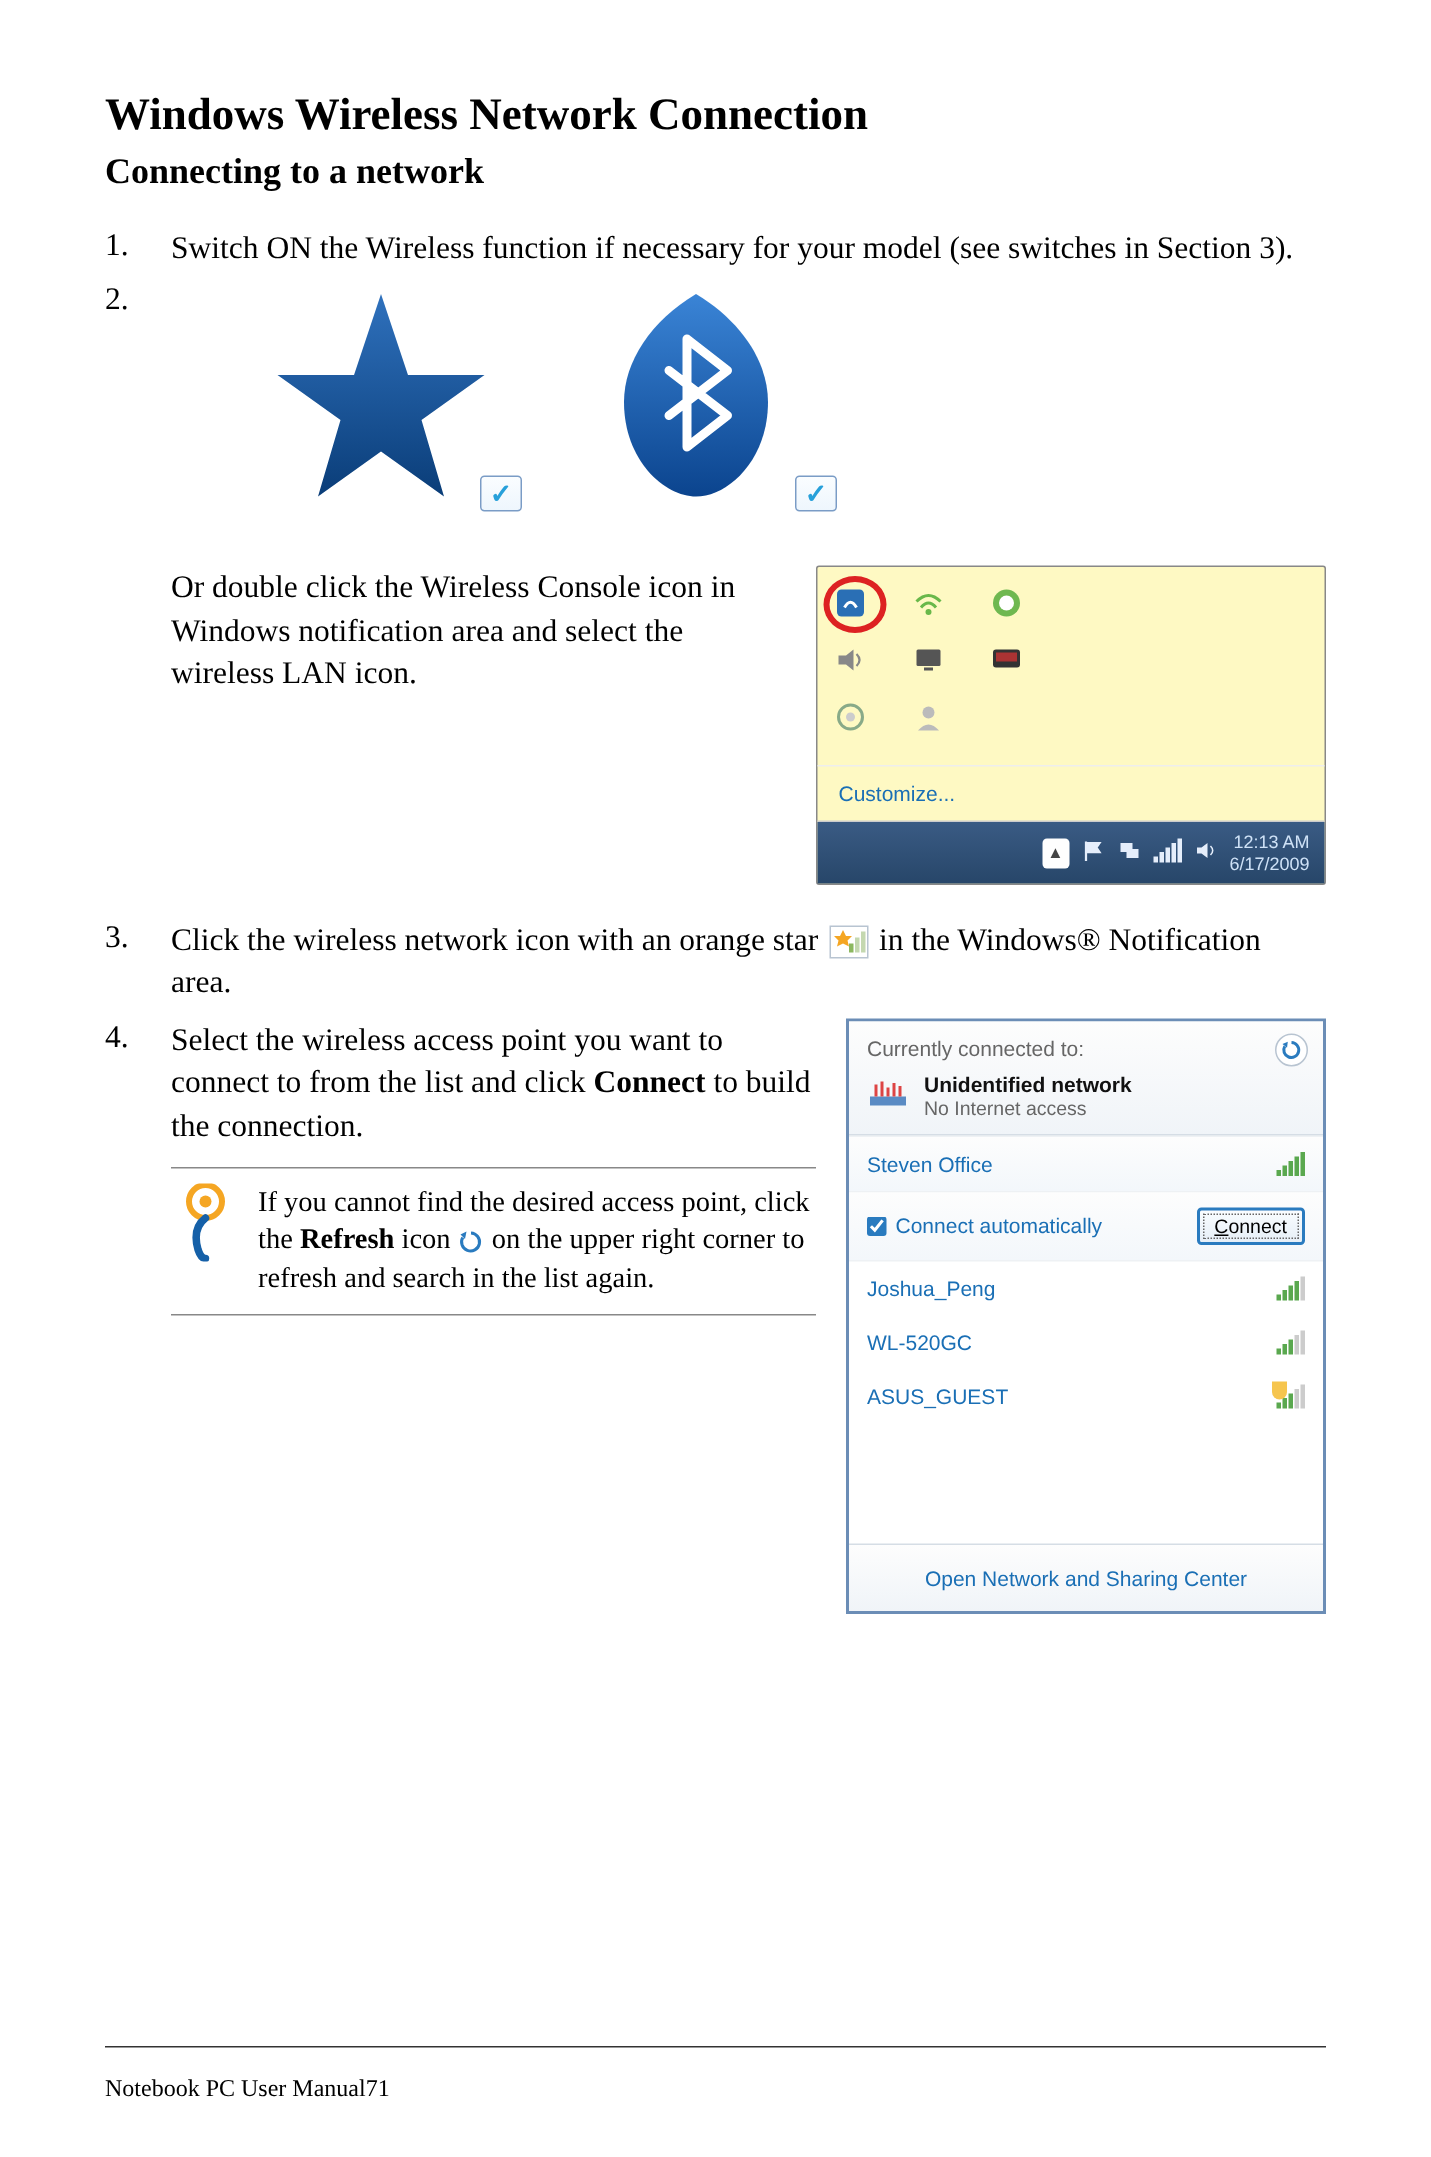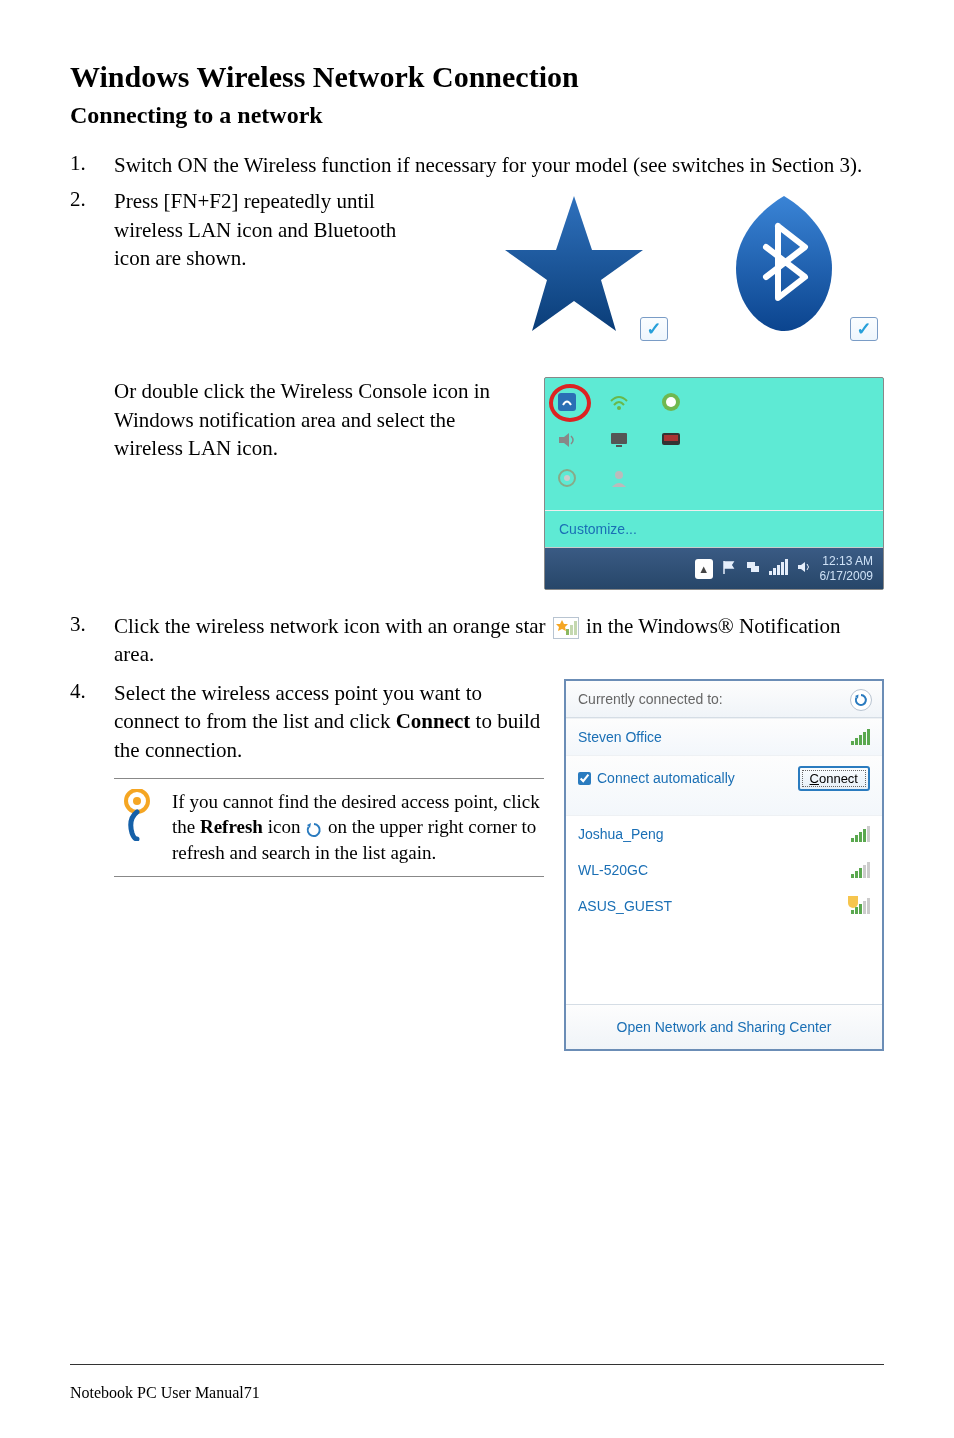--- a/index.html
+++ b/index.html
@@ -73,21 +73,21 @@
   }
   .row2 .left-col {
     flex: 1;
     font-size: 21px;
     line-height: 1.35;
     padding-left: 44px;
   }
   .tray-window {
     width: 340px;
     border: 1px solid #888;
-    background: #5eead4;
+    background: #fef9c3;
     border-radius: 2px;
     font-family: 'Segoe UI', Arial, sans-serif;
   }
   .tray-grid {
     padding: 12px 10px 6px 10px;
   }
   .tray-row {
     display: flex;
     gap: 28px;
     margin-bottom: 14px;
@@ -237,21 +237,21 @@
     justify-content: space-between;
     align-items: center;
     color: #1a6fb5;
   }
   .wp-item.selected {
     background: linear-gradient(#fdfdfd,#f3f7fb);
     border-top: 1px solid #eef1f4;
     border-bottom: 1px solid #eef1f4;
   }
   .wp-connect-row {
-    padding: 10px 12px 24px 12px;
+    padding: 10px 12px 10px 12px;
     display: flex;
     justify-content: space-between;
     align-items: center;
     color: #1a6fb5;
     background: linear-gradient(#fdfdfd,#f3f7fb);
     border-bottom: 1px solid #eef1f4;
   }
   .wp-connect-row input[type=checkbox] {
     accent-color: #2a7bbf;
   }
@@ -308,21 +308,20 @@
 <h1>Windows Wireless Network Connection</h1>
 <h2>Connecting to a network</h2>
 
 <div class="step-row">
   <div class="step-num">1.</div>
   <div class="step-text">Switch ON the Wireless function if necessary for your model (see switches in Section 3).</div>
 </div>
 
 <div class="step-row" style="align-items:flex-start;">
   <div class="step-num">2.</div>
-  <div class="step-text" style="max-width:300px;">Press [FN+F2] repeatedly until wireless LAN icon and Bluetooth icon are shown.</div>
   <div class="icons-top-row">
     <div class="wlan-box">
       <svg viewBox="0 0 100 100" width="180" height="150">
         <polygon points="50,6 62,42 96,42 68,62 78,96 50,76 22,96 32,62 4,42 38,42" fill="url(#gA)"></polygon>
         <defs>
             <linearGradient id="gA" x1="0" x2="0" y1="0" y2="1">
           <stop offset="0" stop-color="#2f71bd"></stop>
               <stop offset="1" stop-color="#0a3d78"></stop>
         </linearGradient>
           </defs>
@@ -484,20 +483,32 @@
 
   <div class="wifi-popup">
     <div class="wp-header">
       <div class="top-line">Currently connected to:</div>
       <div class="wp-refresh">
         <svg width="16" height="16">
             <path d="M8 3 A5 5 0 1 1 3.5 5.5" fill="none" stroke="#2a7bbf" stroke-width="2"></path>
             <polygon points="2,4 5.5,2.5 5,6.5" fill="#2a7bbf"></polygon>
           </svg>
       </div>
+      <div class="wp-net">
+        <span>
+          <svg width="28" height="24">
+              <rect x="2" y="14" width="24" height="6" fill="#5a8bc4"></rect>
+              <path d="M6 14 L6 6 M10 14 L10 4 M14 14 L14 8 M18 14 L18 5 M22 14 L22 7" stroke="#d44" stroke-width="2"></path>
+            </svg>
+        </span>
+        <span>
+          <span class="net-name">Unidentified network</span>
+          <span class="net-sub">No Internet access</span>
+        </span>
+      </div>
     </div>
     <div class="wp-item selected">
       <span>Steven Office</span>
       <span class="sig-bars">
           <span style="height:4px"></span>
           <span style="height:7px"></span>
           <span style="height:10px"></span>
           <span style="height:13px"></span>
           <span style="height:16px"></span>
         </span>

